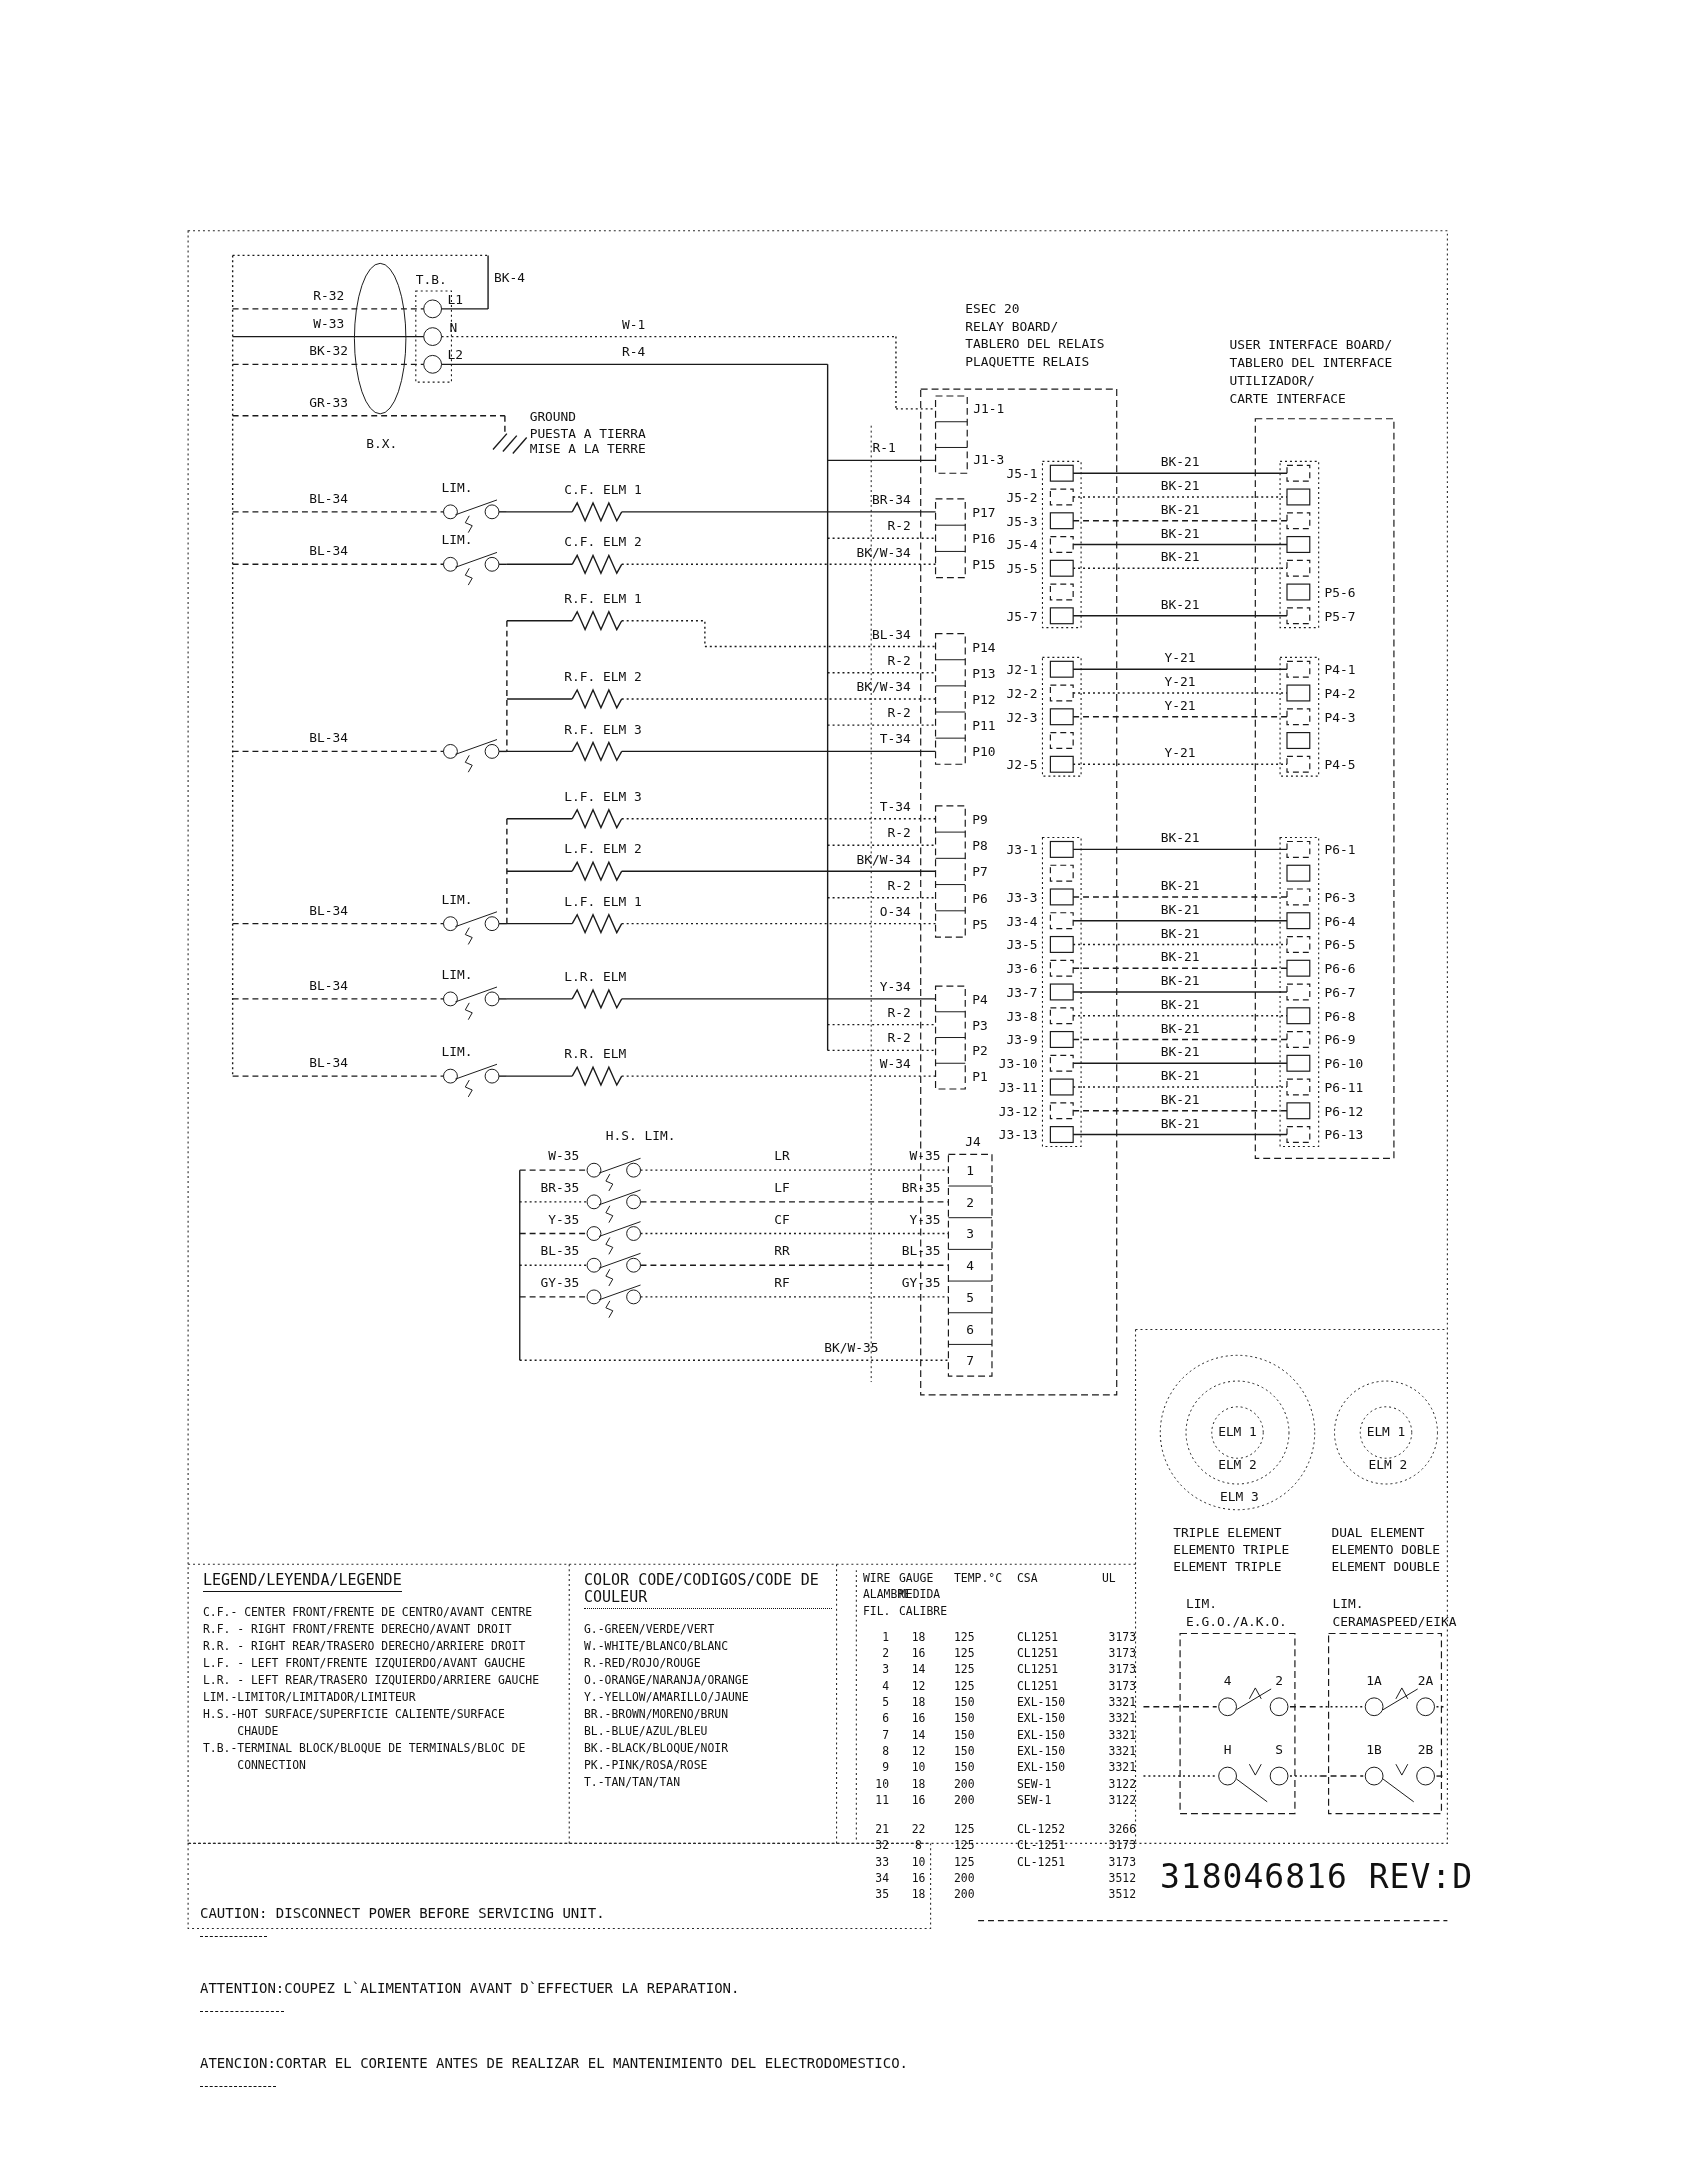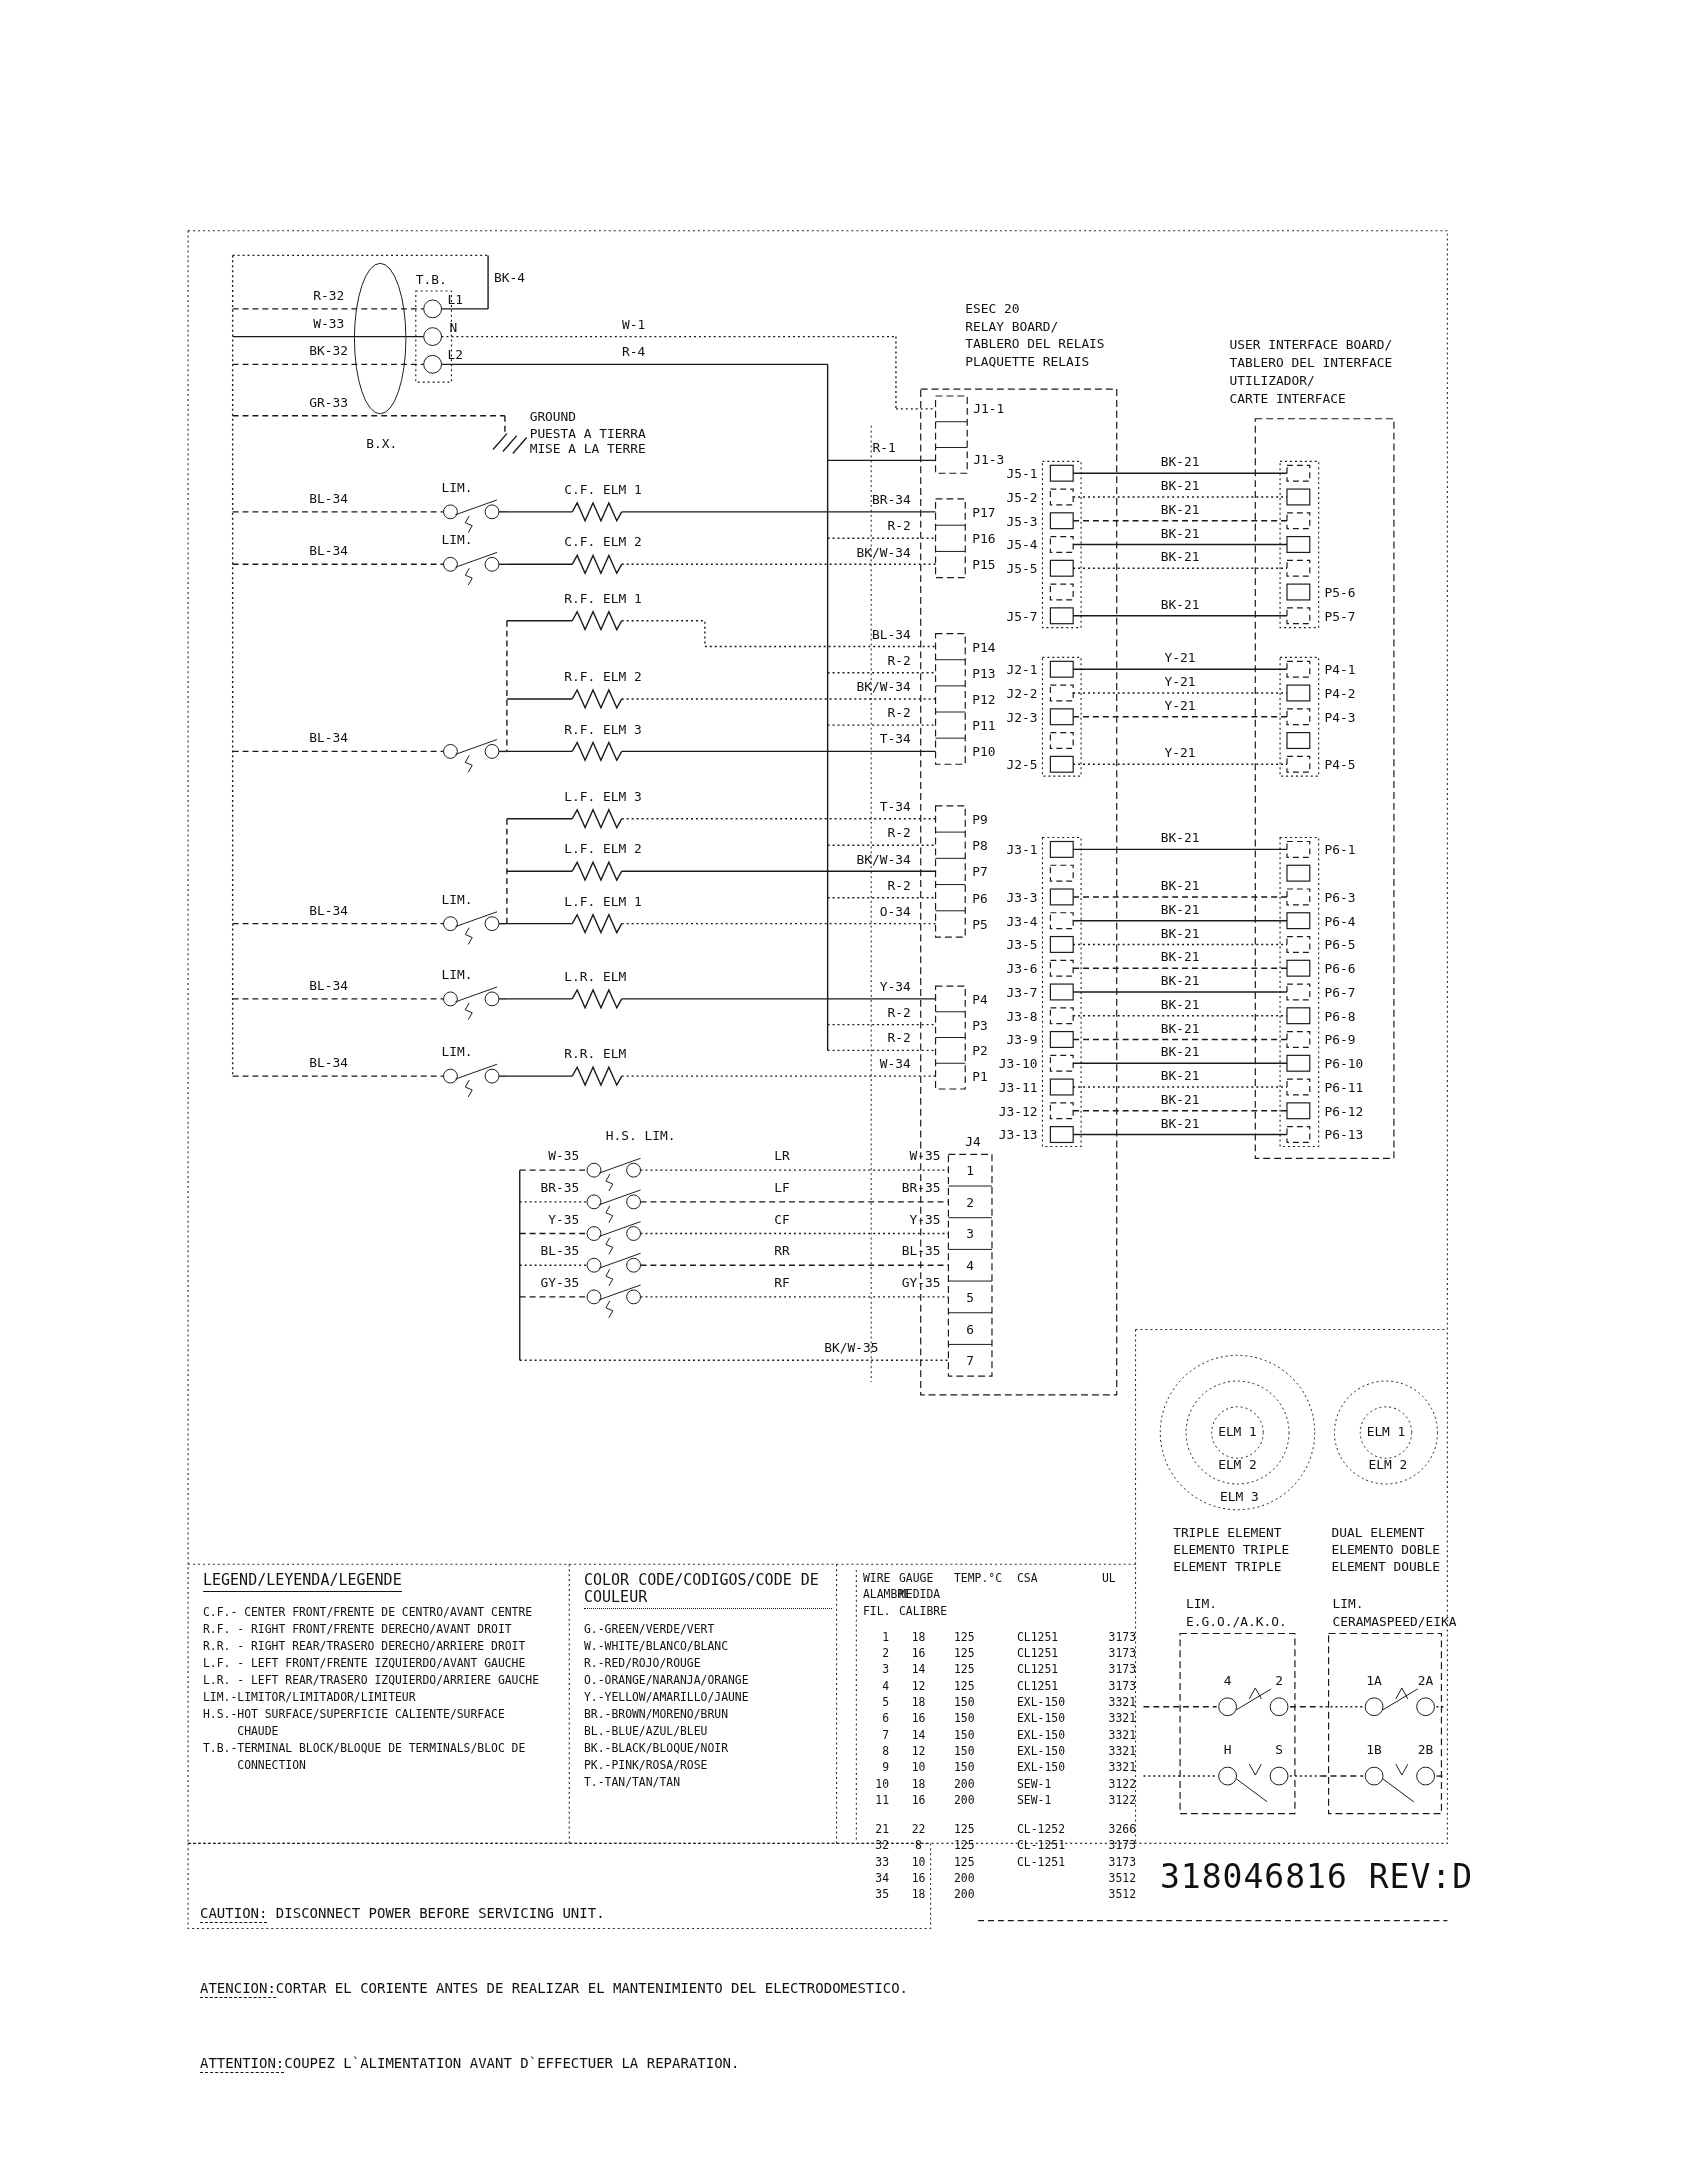--- a/index.html
+++ b/index.html
@@ -27,21 +27,21 @@
   .wt-row{display:grid;grid-template-columns:36px 55px 63px 85px 34px}
   .wt-row .c0{text-align:right;padding-right:10px}
   .wt-row .c1{text-align:center;padding-right:16px}
   .wt-row .c2{padding-right:20px}
   .wt-row .c3{text-align:left}
   .wt-row .c4{text-align:right}
   .wt-row.h span{text-align:left;padding:0}
   #wt-rows{margin-top:10px}
   .wt-row.gap{margin-top:13px}
   .caution{position:absolute;left:200px;top:1851px;font-size:14px;line-height:25px;white-space:pre}
-  .caution .cap{border-bottom:1.5px dashed #111;padding-bottom:1px}
+  .caution .cap{border-bottom:1.5px dashed #111;padding-bottom:15px}
   .partno{position:absolute;left:1160px;top:1857px;font-size:33px;letter-spacing:1px}
 </style>
 </head>
 <body>
 
 <div class="stage">
 
   <svg id="schematic" width="1683" height="2178" viewBox="0 0 1700 2200">
       <rect x="190" y="233" width="1272" height="1629" class="frame"></rect>
       <rect x="190" y="1862" width="750" height="86" class="frame"></rect>
@@ -681,19 +681,19 @@
           <span class="c1">18</span>
           <span class="c2">200</span>
           <span class="c3"></span>
           <span class="c4">3512</span>
         </div>
       </div>
   </div>
 
   <div class="caution">
     <div><span class="cap">CAUTION:</span><span> DISCONNECT POWER BEFORE SERVICING UNIT.</span></div>
+    <div><span class="cap">ATTENTION:</span><span>COUPEZ L`ALIMENTATION AVANT D`EFFECTUER LA REPARATION.</span></div>
     <div><span class="cap">ATENCION:</span><span>CORTAR EL CORIENTE ANTES DE REALIZAR EL MANTENIMIENTO DEL ELECTRODOMESTICO.</span></div>
-    <div><span class="cap">ATTENTION:</span><span>COUPEZ L`ALIMENTATION AVANT D`EFFECTUER LA REPARATION.</span></div>
   </div>
 
   <div class="partno">318046816 REV:D</div>
 </div>
 
 
 </body></html>

